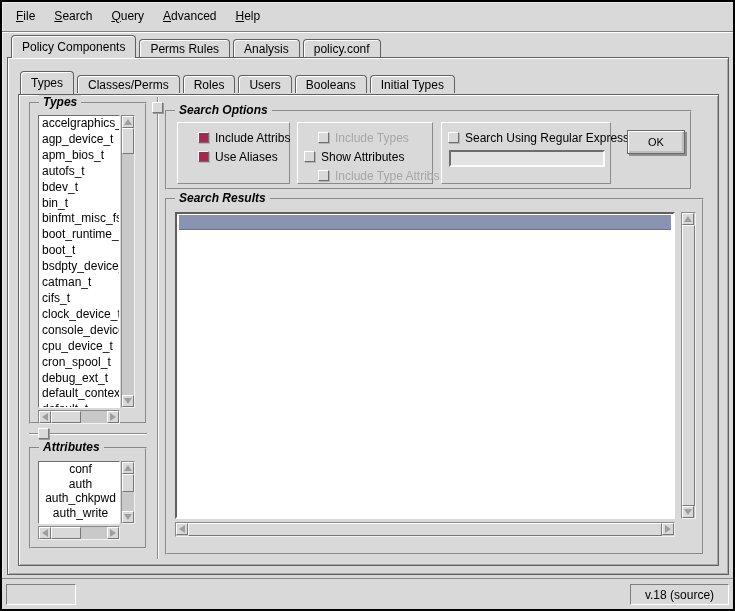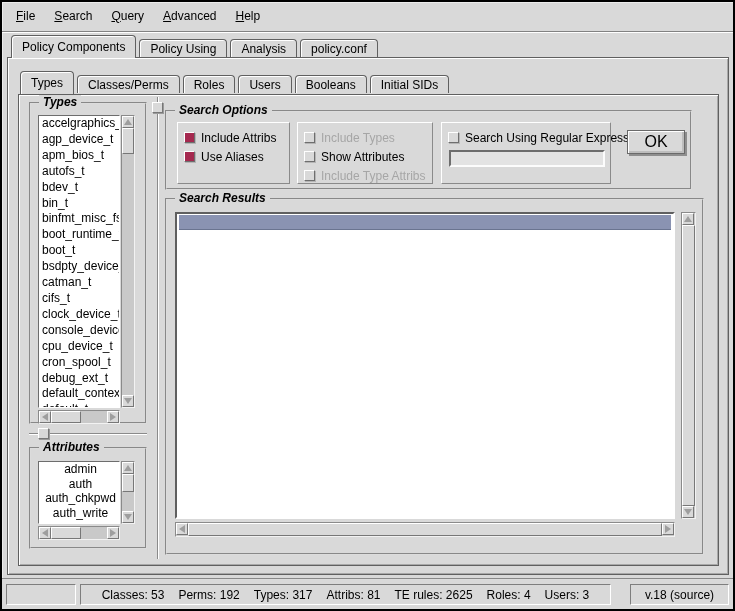--- a/index.html
+++ b/index.html
@@ -86,33 +86,33 @@
   #results-h .sb-thumb { flex:1; }
 
   
   #options-frame { left:0; right:12px; top:15px; height:80px; }
   .opt-box { position:absolute; top:10px; height:62px; padding:5px 6px;
              border:1px solid; border-color:#fff #8a8a8a #8a8a8a #fff; }
   #opt-box-types { left:10px;  width:113px; }
   #opt-box-attrs { left:130px; width:136px; }
   #opt-box-regex { left:274px; width:170px; }
   .cb { height:19px; display:flex; align-items:center; cursor:default; }
-  .cb.indent { }
+  .cb.indent { margin-left:14px; }
   .cb-box { width:11px; height:11px; flex:none; margin-right:6px; background:#d9d9d9;
             border:1px solid; border-color:#fff #6e6e6e #6e6e6e #fff; box-shadow:1px 1px 0 #b5b5b5; }
   .cb.checked .cb-box { background:var(--check-on,#a5294f); }
   .cb.disabled .cb-label { color:#a6a6a6; }
   .cb-label { white-space:nowrap; }
   .entry { display:block; width:156px; height:17px; margin:3px 0 0 1px;
            background:#e3e3e3; border:2px solid; border-color:#6d6d6d #fcfcfc #fcfcfc #6d6d6d;
            font-family:inherit; font-size:12px; padding:0 3px; }
   .btn { position:absolute; left:460px; top:18px; width:58px; height:24px;
          background:#d9d9d9; border:1px solid #6a6a6a; text-align:center;
          box-shadow:inset 1px 1px 0 #fff, inset -2px -2px 0 #bdbdbd, 2px 2px 0 #8e8e8e;
-         font-family:inherit; font-size:16px; cursor:default; }
+         font-family:inherit; font-size:11px; cursor:default; }
 
   
   #results-frame { left:0; right:0; top:103px; bottom:10px; }
   .textarea { position:absolute; left:8px; top:12px; right:27px; bottom:34px; background:#fff;
               border:2px solid; border-color:#5f5f5f #fff #fff #5f5f5f; overflow:hidden; }
   .sel-bar { position:absolute; left:2px; right:2px; top:1px; height:15px;
              background:var(--sel,#8a93b2); border-bottom:1px solid #6a7490; }
 
   
   .statusbar { position:absolute; left:0; right:0; bottom:0; height:31px;
@@ -128,33 +128,33 @@
 </head>
 <body>
 
 <div class="window">
 
   <div class="menubar" id="menu-bar"><span class="menu-item"><u>F</u>ile</span><span class="menu-item"><u>S</u>earch</span><span class="menu-item"><u>Q</u>uery</span><span class="menu-item"><u>A</u>dvanced</span><span class="menu-item"><u>H</u>elp</span></div>
   <div class="menu-sep"></div>
 
   <div class="tabrow" id="nb1-tabs">
       <div class="tab active">Policy Components</div>
-      <div class="tab">Policy Using</div>
+      <div class="tab">Perms Rules</div>
       <div class="tab">Analysis</div>
       <div class="tab">policy.conf</div>
     </div>
   <div class="nb-body" id="nb1-body">
 
     <div class="tabrow" id="nb2-tabs">
         <div class="tab active">Types</div>
         <div class="tab">Classes/Perms</div>
         <div class="tab">Roles</div>
         <div class="tab">Users</div>
         <div class="tab">Booleans</div>
-        <div class="tab">Initial SIDs</div>
+        <div class="tab">Initial Types</div>
       </div>
     <div class="nb-body" id="nb2-body">
 
       <div id="left-pane">
 
         <div class="lframe" id="types-frame">
           <span class="lf-title">Types</span>
           <div class="listbox" id="types-list">
               <div class="lb-item">accelgraphics_e</div>
               <div class="lb-item">agp_device_t</div>
@@ -199,21 +199,21 @@
         </div>
 
         <div id="sash-h">
           <div class="sash-line"></div>
           <div class="sash-handle"></div>
         </div>
 
         <div class="lframe" id="attrs-frame">
           <span class="lf-title">Attributes</span>
           <div class="listbox" id="attrs-list">
-              <div class="lb-item small">admin</div>
+              <div class="lb-item small">conf</div>
               <div class="lb-item small">auth</div>
               <div class="lb-item small">auth_chkpwd</div>
               <div class="lb-item small">auth_write</div>
             </div>
           <div class="sb sb-v" id="attrs-v">
             <div class="sb-btn">
                 <div class="tri tri-up"></div>
               </div>
             <div class="sb-thumb"></div>
             <div style="flex:1"></div>
@@ -305,26 +305,17 @@
                 <div class="tri tri-right"></div>
               </div>
           </div>
         </div>
       </div>
     </div>
   </div>
 
   <div class="statusbar">
     <div class="status-panel" id="status-left"></div>
-    <div class="status-panel" id="status-mid">
-        <span class="stat">Classes: 53</span>
-        <span class="stat">Perms: 192</span>
-        <span class="stat">Types: 317</span>
-        <span class="stat">Attribs: 81</span>
-        <span class="stat">TE rules: 2625</span>
-        <span class="stat">Roles: 4</span>
-        <span class="stat">Users: 3</span>
-      </div>
     <div class="status-panel" id="status-right">
       <span>v.18 (source)</span>
     </div>
   </div>
 </div>
 
 </body></html>

